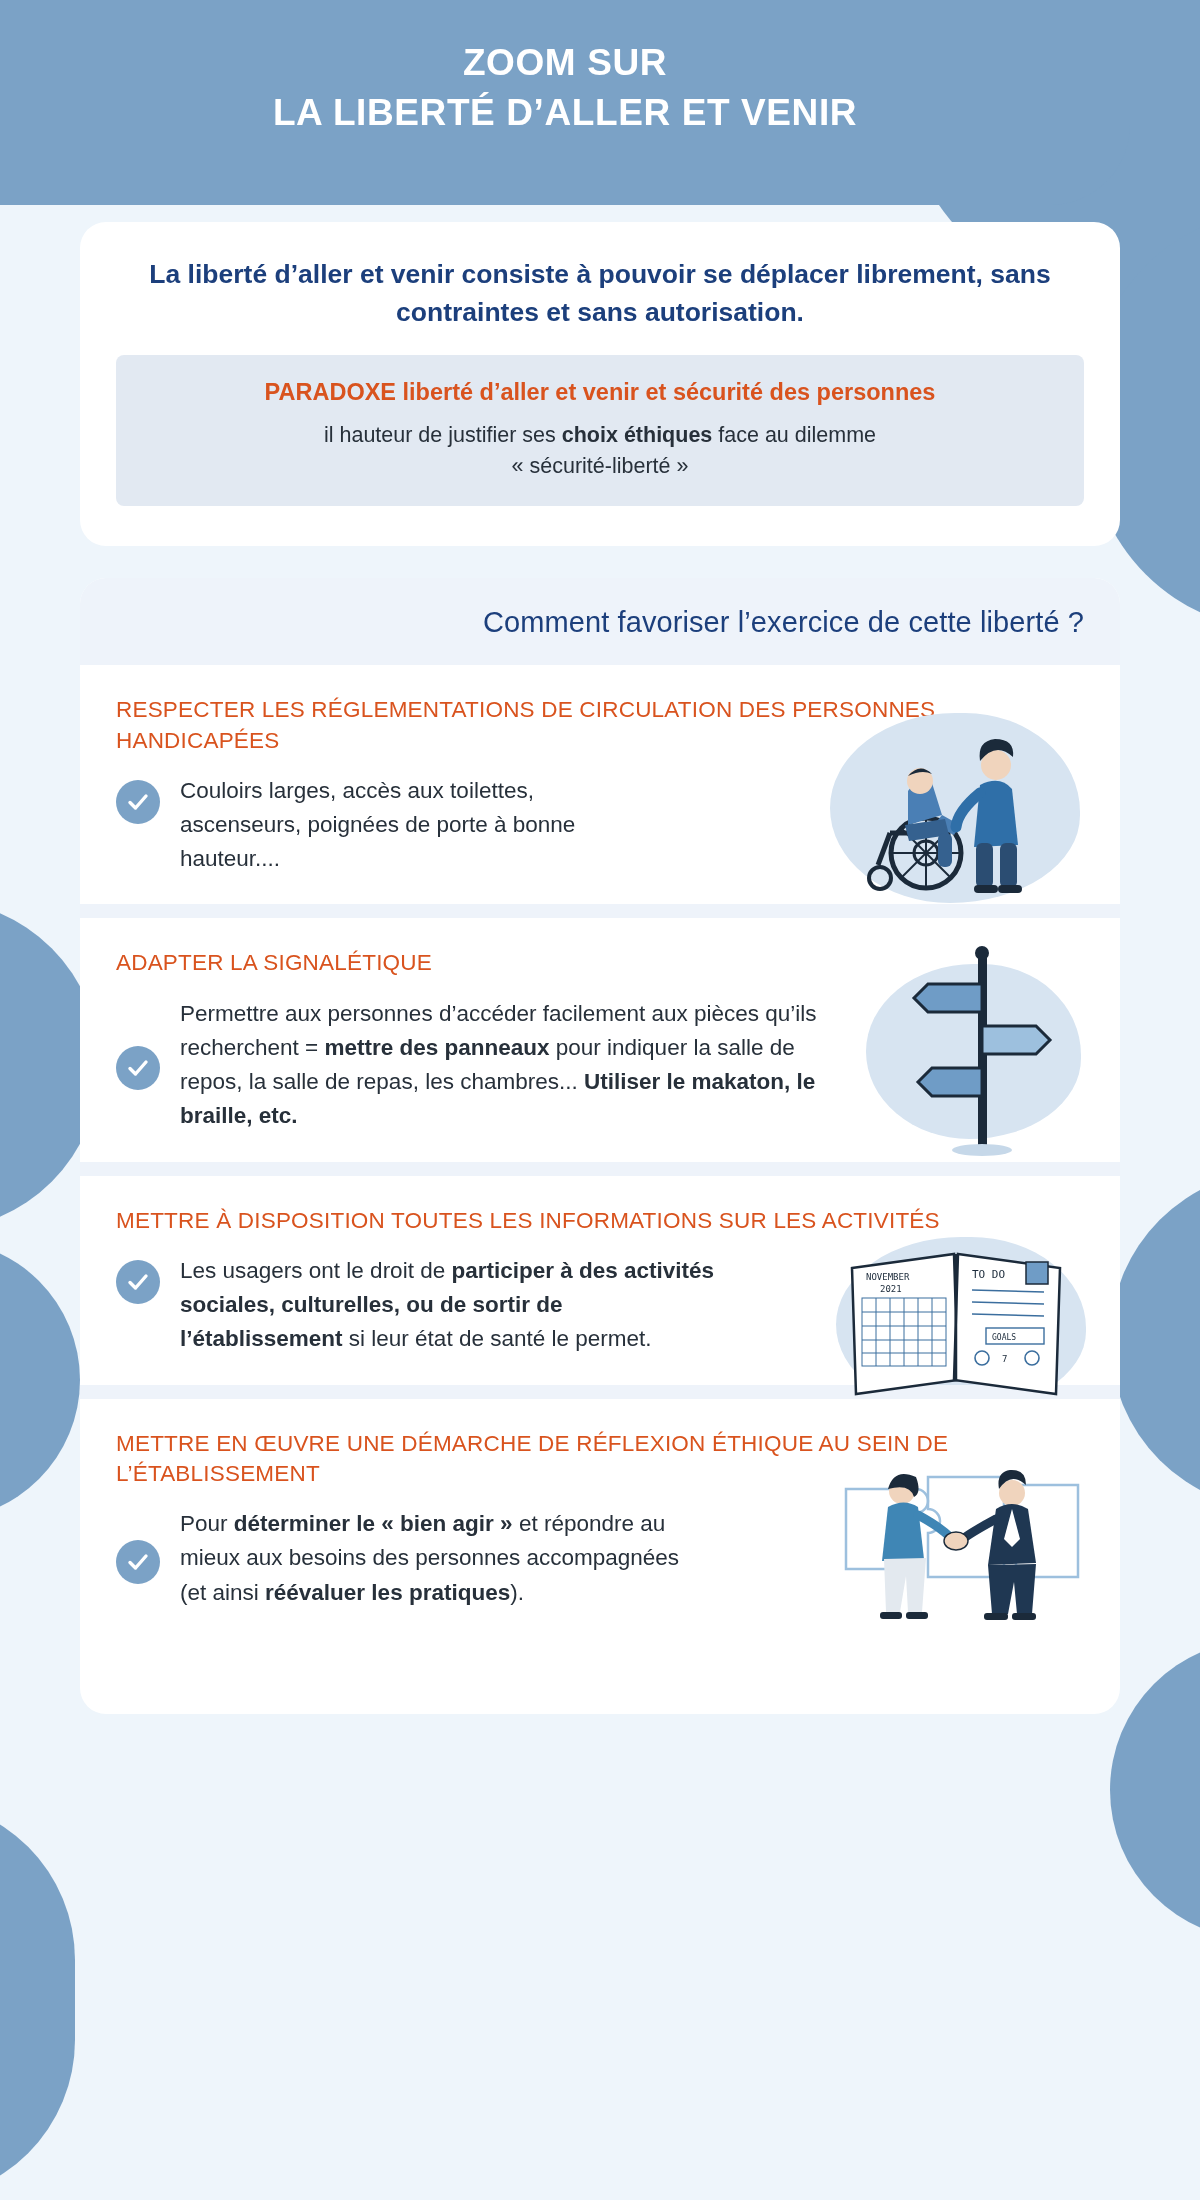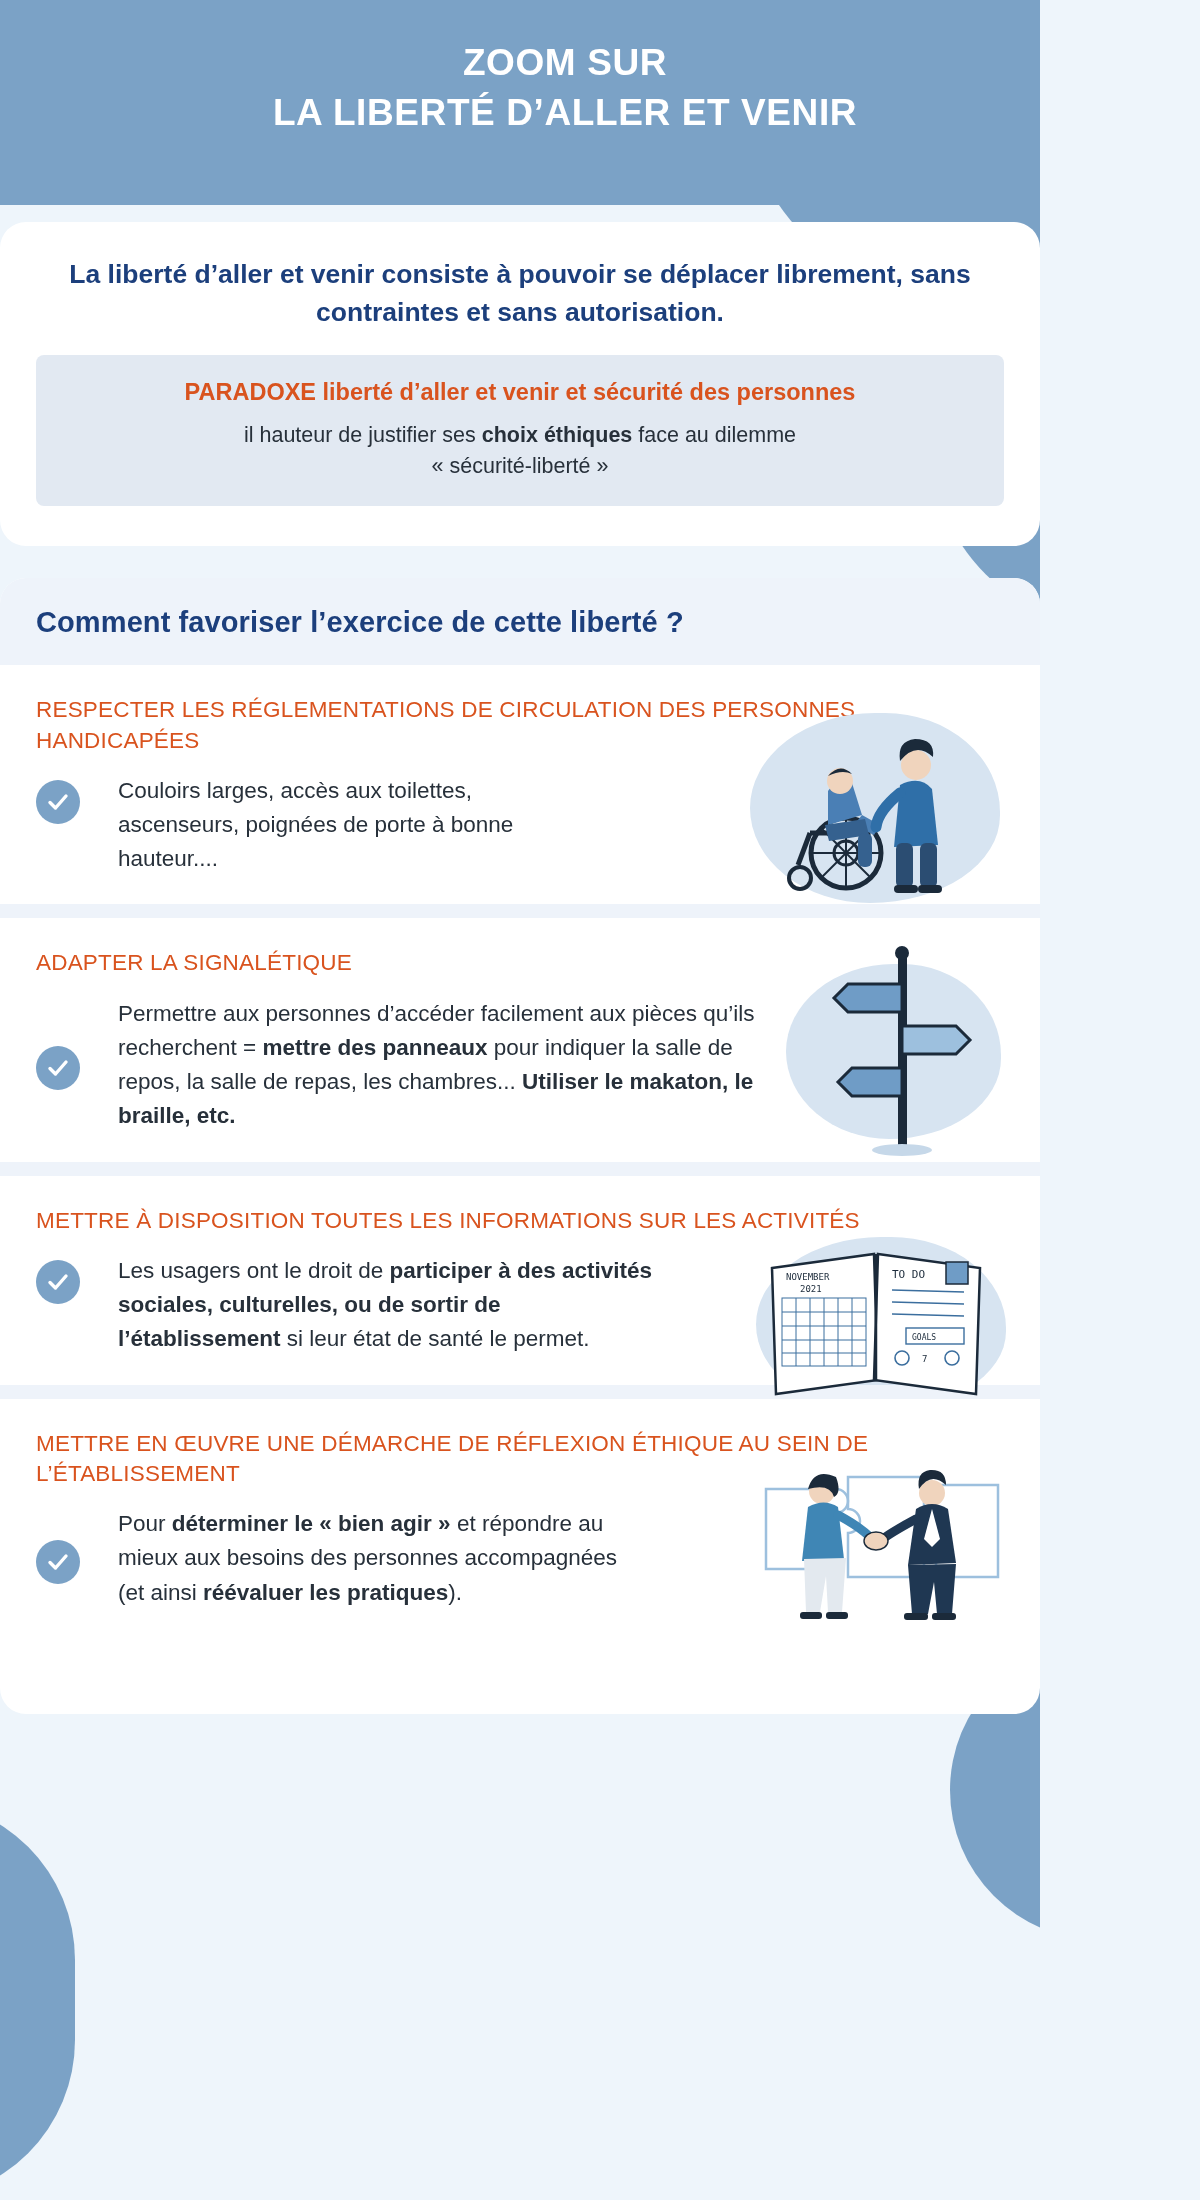--- a/index.html
+++ b/index.html
@@ -6,21 +6,21 @@
 
   html, body {
     width: 1200px;
     height: 2200px;
     background: #eef5fb;
     font-family: "Liberation Sans", sans-serif;
   }
 
   #page {
     position: relative;
-    width: 1040px;
+    width: 1200px;
     height: 2200px;
     overflow: hidden;
     background: #eef5fb;
   }
 
   
   .bg-blob {
     position: absolute;
     background: #7ba2c6;
     z-index: 0;
@@ -150,22 +150,23 @@
     padding: 0 0 36px 0;
     overflow: hidden;
   }
   .section-head {
     background: #eef3fa;
     padding: 28px 36px 26px 36px;
   }
   .section-head h2 {
     color: #1c3f7c;
     font-size: 29px;
-    font-weight: bold;
+    font-weight: normal;
     letter-spacing: .1px;
+    text-align: right;
   }
 
   .item {
     position: relative;
     padding: 30px 36px 28px 36px;
     background: #ffffff;
   }
   .item + .item { border-top: 14px solid #eef3fa; }
 
   .item-title {
@@ -175,21 +176,21 @@
     line-height: 1.35;
     letter-spacing: .2px;
     text-transform: uppercase;
     max-width: 840px;
   }
 
   .item-body {
     display: flex;
     align-items: flex-start;
     margin-top: 18px;
-    gap: 38px;
+    gap: 20px;
   }
   .check {
     flex: 0 0 auto;
     width: 44px;
     height: 44px;
     border-radius: 50%;
     background: #7ba2c6;
     display: flex;
     align-items: center;
     justify-content: center;

